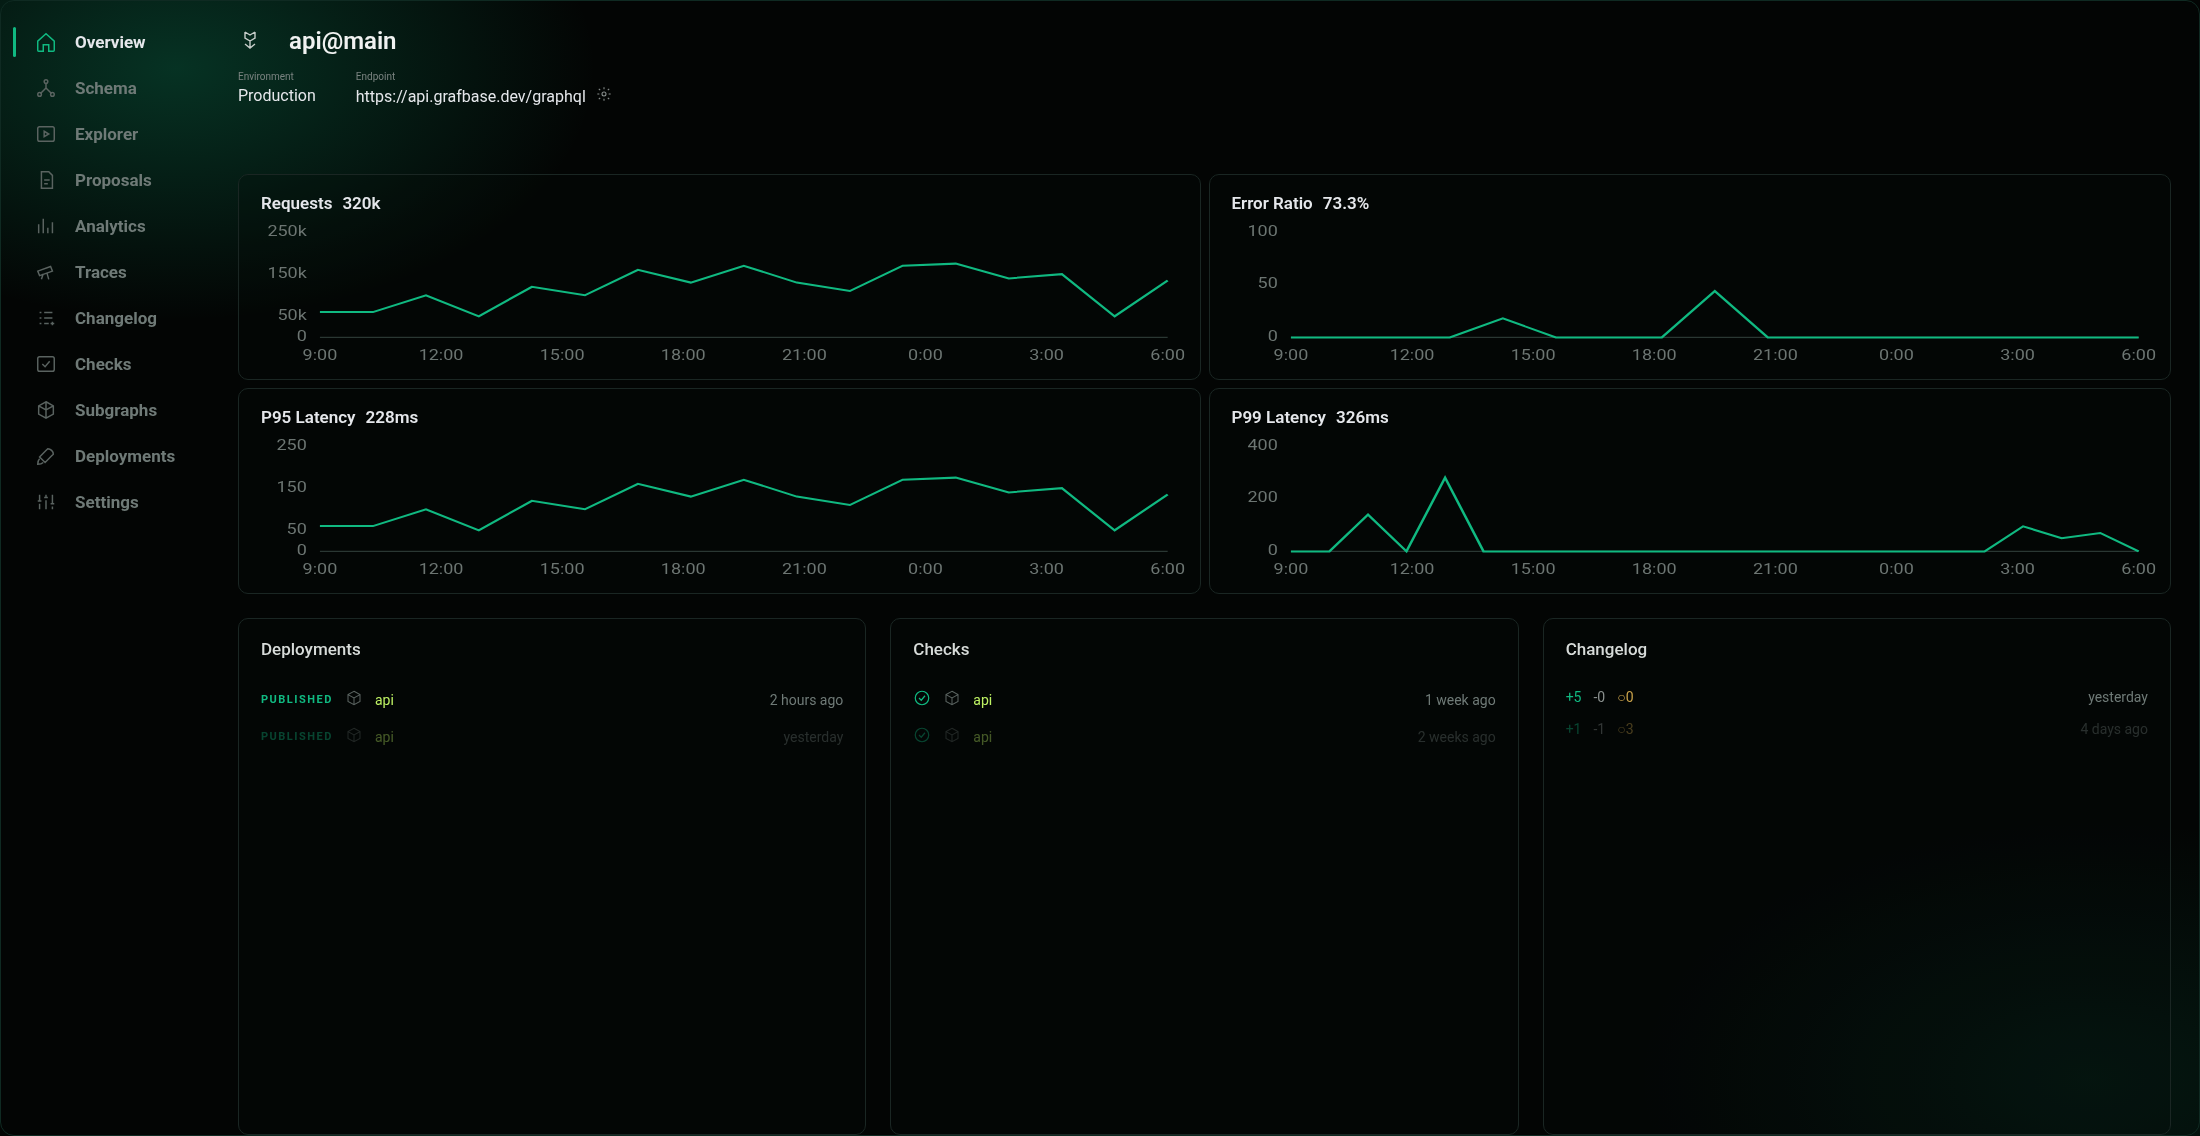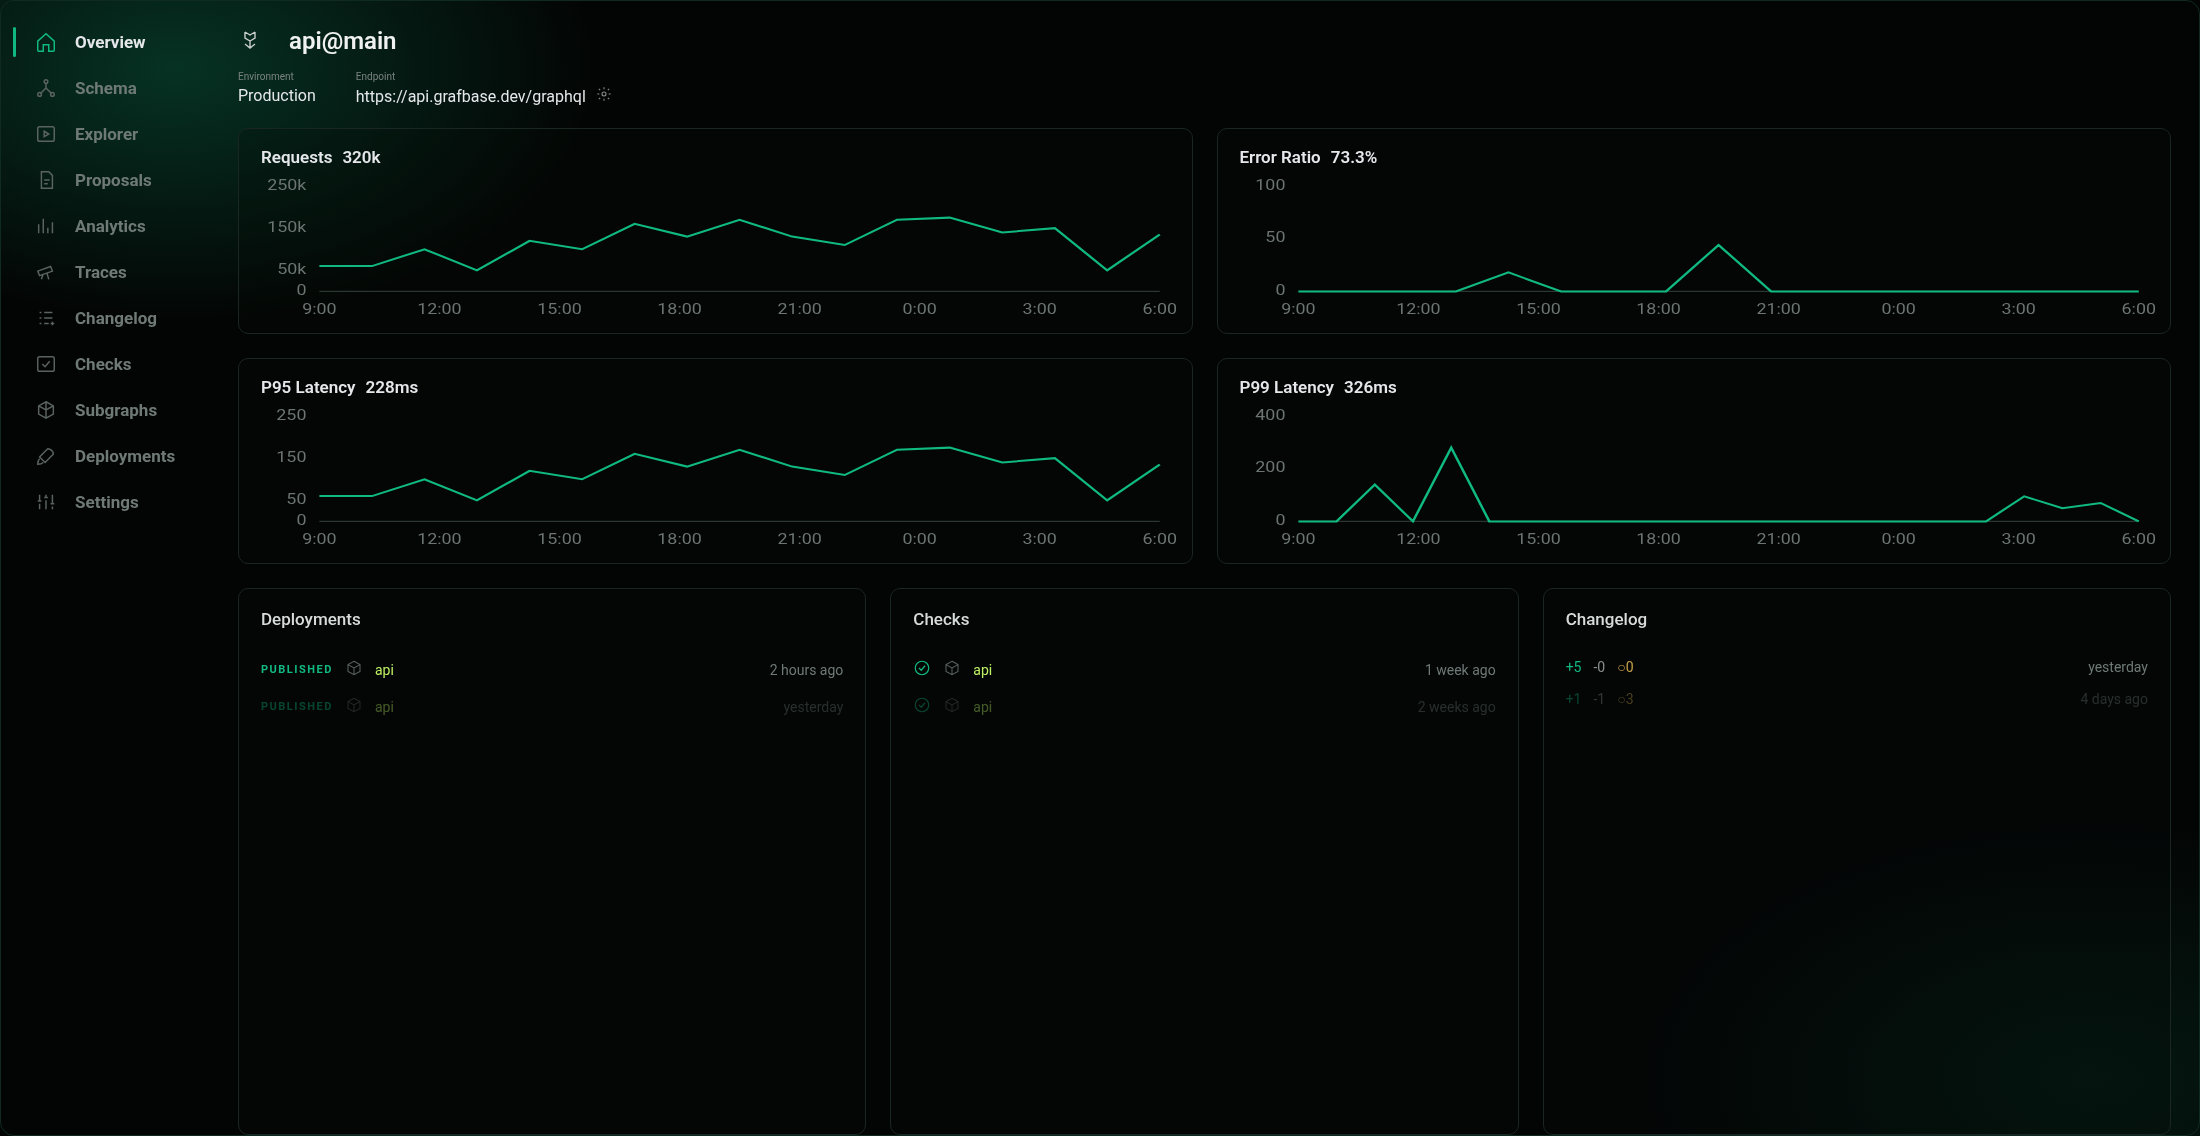--- a/index.html
+++ b/index.html
@@ -69,22 +69,23 @@
     margin-bottom: 16px;
   }
   .title-row h1 { font-size: 24px; font-weight: 600; color: #f0f2f1; margin-left: 15px; }
   .meta-row { display: flex; gap: 40px; }
   .meta-group .label { color: #7a8380; font-size: 10px; margin-bottom: 4px; }
   .meta-group .value { color: #e5e7eb; font-size: 16px; display:flex; align-items:center; gap:10px; }
 
   .grid {
     display: grid;
     grid-template-columns: 1fr 1fr;
-    gap: 24px;
+    gap: 8px;
     margin-bottom: 24px;
+    margin-top: 46px;
   }
   .card {
     border: 1px solid #1a2623;
     border-radius: 10px;
     padding: 18px 22px 14px 22px;
     background: rgba(5,10,8,0.25);
   }
   .card-title {
     font-size: 17px;
     font-weight: 600;

